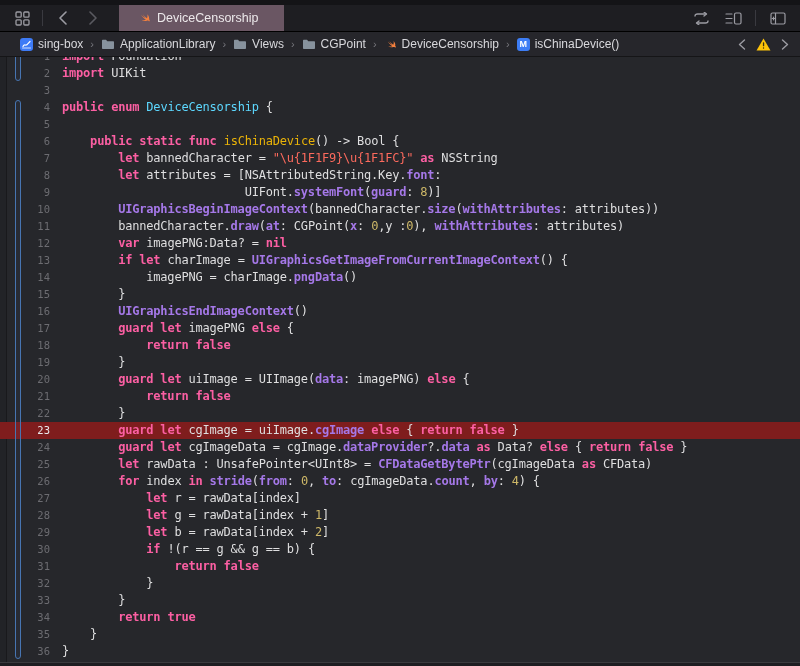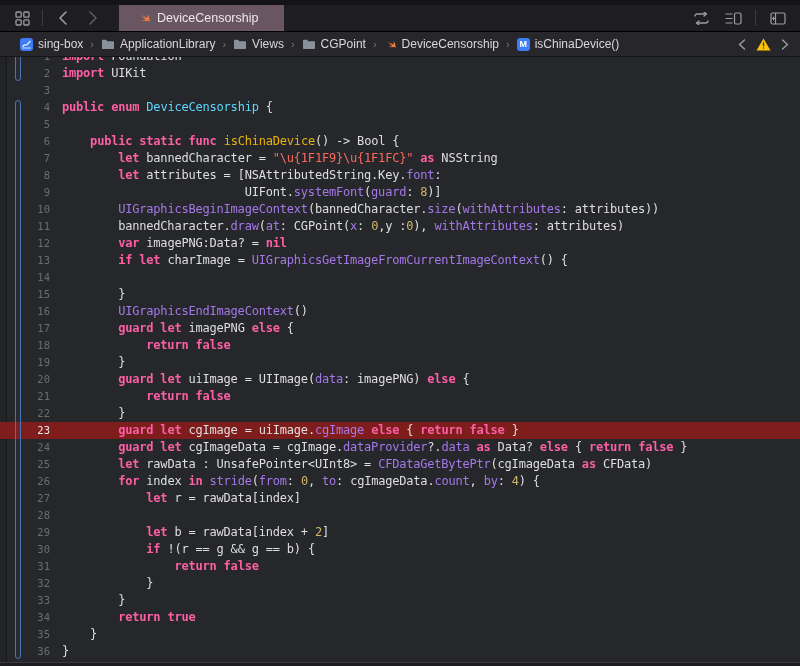--- a/index.html
+++ b/index.html
@@ -50,21 +50,21 @@
     font-size:10.5px; color:#6C6C71; padding-right:2px; user-select:none;
   }
   .row.current .gutter-num { color:#E9E9EC; }
   .code {
     font-family:"DejaVu Sans Mono","Liberation Mono",monospace;
     font-size:12px; white-space:pre; padding-left:10px; color:#DFDFE0;
     font-weight:500; letter-spacing:-0.2px;
   }
   .tok-k   { color:#FC5FA3; font-weight:700; }
   .tok-pl  { color:#DFDFE0; }
-  .tok-fn  { color:#A578E8; }
+  .tok-fn  { color:#A578E8;font-weight:bold; }
   .tok-num { color:#CEB868; }
   .tok-str { color:#FC6A5D; }
   .tok-type{ color:#5DD8FF; }
   .tok-decl{ color:#eab308; }
   .changebar {
     position:absolute; left:15px; width:6px;
     border:1.5px solid #4775B2; border-radius:3px; background:rgba(60,100,160,0.08);
   }
   
   .bottombar { height:4px; background:#1D1D21; border-top:1px solid #3A3A3E; }
@@ -262,20 +262,21 @@
         <div class="row">
           <div class="gutter-num">12</div>
           <div class="code"><span class="tok-pl">        </span><span class="tok-k">var</span><span class="tok-pl"> imagePNG:Data? = </span><span class="tok-k">nil</span></div>
         </div>
         <div class="row">
           <div class="gutter-num">13</div>
           <div class="code"><span class="tok-pl">        </span><span class="tok-k">if</span><span class="tok-pl"> </span><span class="tok-k">let</span><span class="tok-pl"> charImage = </span><span class="tok-fn">UIGraphicsGetImageFromCurrentImageContext</span><span class="tok-pl">() {</span></div>
         </div>
         <div class="row">
           <div class="gutter-num">14</div>
+          <div class="code"><span class="tok-pl">            imagePNG = charImage.</span><span class="tok-fn">pngData</span><span class="tok-pl">()</span></div>
         </div>
         <div class="row">
           <div class="gutter-num">15</div>
           <div class="code"><span class="tok-pl">        }</span></div>
         </div>
         <div class="row">
           <div class="gutter-num">16</div>
           <div class="code"><span class="tok-pl">        </span><span class="tok-fn">UIGraphicsEndImageContext</span><span class="tok-pl">()</span></div>
         </div>
         <div class="row">
@@ -317,20 +318,21 @@
         <div class="row">
           <div class="gutter-num">26</div>
           <div class="code"><span class="tok-pl">        </span><span class="tok-k">for</span><span class="tok-pl"> index </span><span class="tok-k">in</span><span class="tok-pl"> </span><span class="tok-fn">stride</span><span class="tok-pl">(</span><span class="tok-fn">from</span><span class="tok-pl">: </span><span class="tok-num">0</span><span class="tok-pl">, </span><span class="tok-fn">to</span><span class="tok-pl">: cgImageData.</span><span class="tok-fn">count</span><span class="tok-pl">, </span><span class="tok-fn">by</span><span class="tok-pl">: </span><span class="tok-num">4</span><span class="tok-pl">) {</span></div>
         </div>
         <div class="row">
           <div class="gutter-num">27</div>
           <div class="code"><span class="tok-pl">            </span><span class="tok-k">let</span><span class="tok-pl"> r = rawData[index]</span></div>
         </div>
         <div class="row">
           <div class="gutter-num">28</div>
+          <div class="code"><span class="tok-pl">            </span><span class="tok-k">let</span><span class="tok-pl"> g = rawData[index + </span><span class="tok-num">1</span><span class="tok-pl">]</span></div>
         </div>
         <div class="row">
           <div class="gutter-num">29</div>
           <div class="code"><span class="tok-pl">            </span><span class="tok-k">let</span><span class="tok-pl"> b = rawData[index + </span><span class="tok-num">2</span><span class="tok-pl">]</span></div>
         </div>
         <div class="row">
           <div class="gutter-num">30</div>
           <div class="code"><span class="tok-pl">            </span><span class="tok-k">if</span><span class="tok-pl"> !(r == g &amp;&amp; g == b) {</span></div>
         </div>
         <div class="row">

